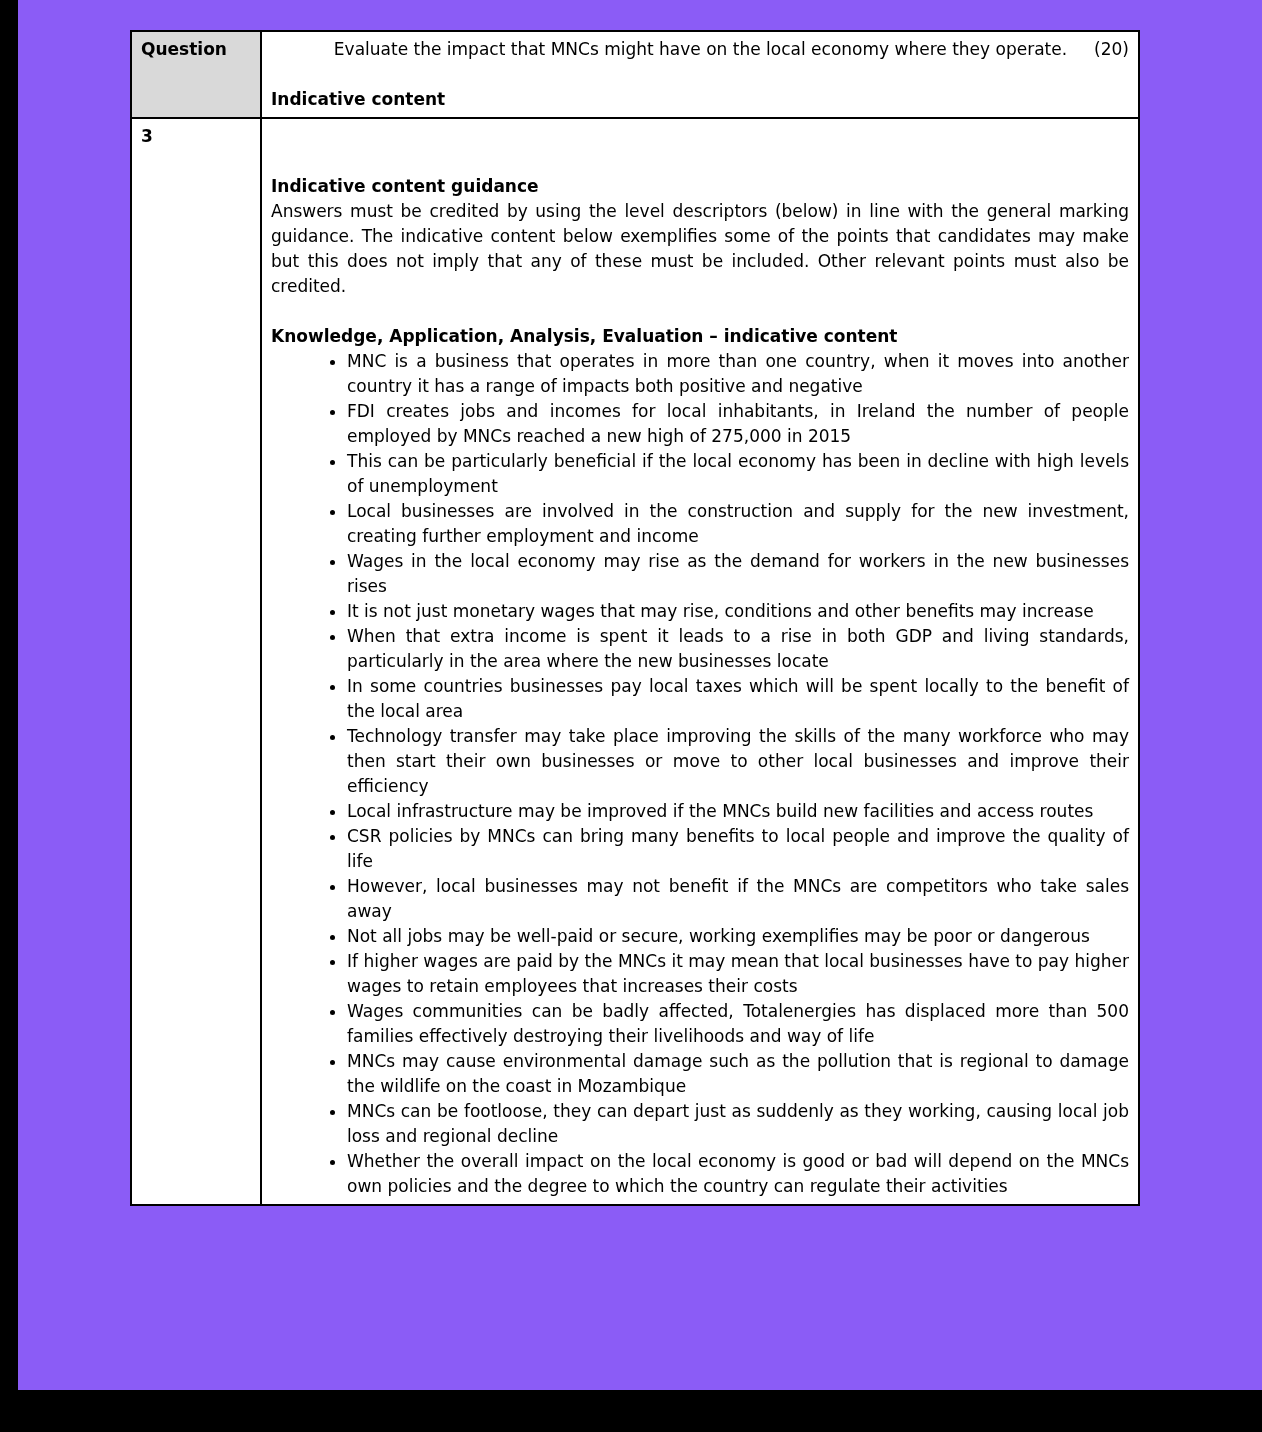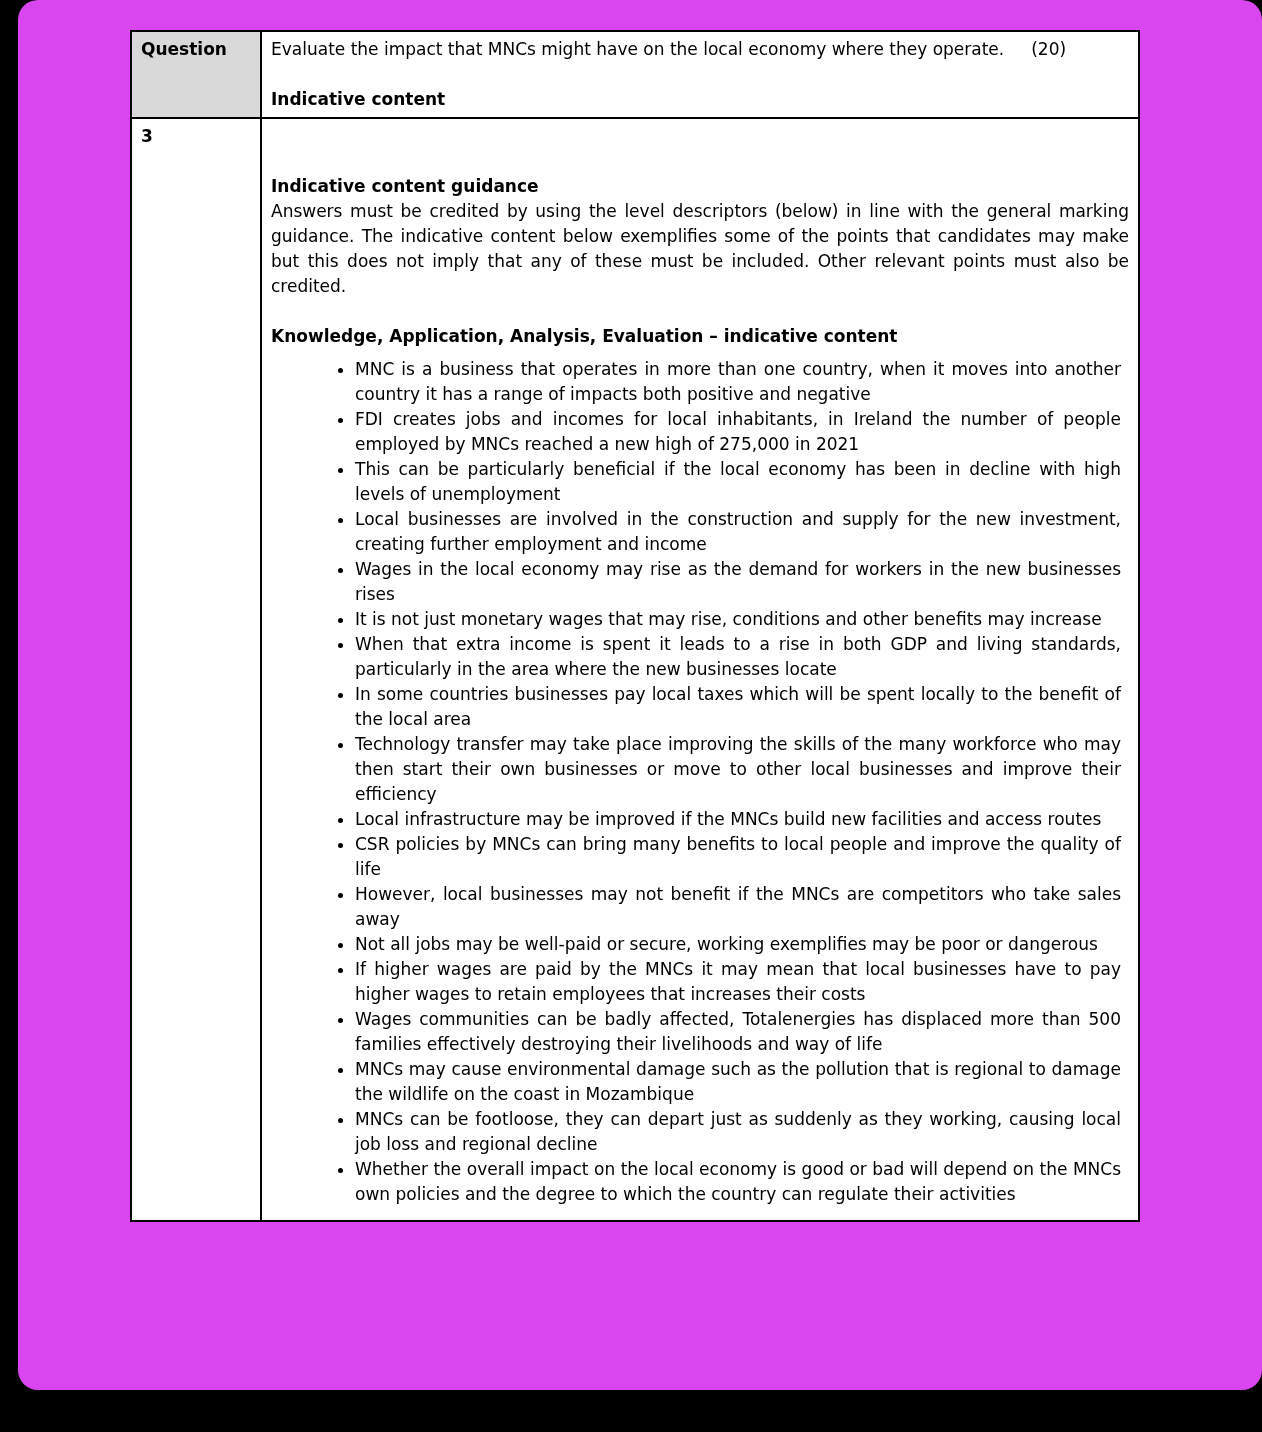--- a/index.html
+++ b/index.html
@@ -3,41 +3,41 @@
 <meta charset="utf-8">
 <style>
   html, body { margin: 0; padding: 0; background: #000; }
   body {
     width: 1262px; height: 1432px; position: relative;
     font-family: "DejaVu Sans", "Liberation Sans", sans-serif;
     color: #000;
   }
   .page {
     position: absolute; left: 18px; top: 0; right: 0; bottom: 42px;
-    background: #d946ef; overflow: hidden; border-radius: 20px;
+    background: #8b5cf6; overflow: hidden;
   }
   table.mark-table {
     border-collapse: collapse; table-layout: fixed;
     width: 1008px; margin: 30px 0 0 112px;
     background: #fff;
   }
   table.mark-table td {
     border: 2px solid #000;
     vertical-align: top;
     padding: 5px 9px;
     font-size: 17px;
     line-height: 25px;
   }
   td.header-cell { background: #d9d9d9; }
   .bold { font-weight: bold; }
-  .q-text { text-align: left; }
+  .q-text { text-align: right; }
   .spacer-line { height: 25px; }
   .top-gap { height: 50px; }
   .para { text-align: justify; }
-  ul.bullets { margin: 8px; padding: 0 0 0 76px; list-style: disc; }
+  ul.bullets { margin: 0; padding: 0 0 0 76px; list-style: disc; }
   ul.bullets li { text-align: justify; }
 </style>
 </head>
 <body>
 
 <div class="page">
   <table class="mark-table">
     <colgroup>
       <col style="width:130px">
       <col style="width:878px">
@@ -58,21 +58,21 @@
         <span class="bold">3</span>
       </td>
       <td>
         <div class="top-gap"></div>
         <div class="bold">Indicative content guidance</div>
         <div class="para">Answers must be credited by using the level descriptors (below) in line with the general marking guidance. The indicative content below exemplifies some of the points that candidates may make but this does not imply that any of these must be included. Other relevant points must also be credited.</div>
         <div class="spacer-line"></div>
         <div class="bold">Knowledge, Application, Analysis, Evaluation – indicative content</div>
         <ul class="bullets">
               <li>MNC is a business that operates in more than one country, when it moves into another country it has a range of impacts both positive and negative</li>
-              <li>FDI creates jobs and incomes for local inhabitants, in Ireland the number of people employed by MNCs reached a new high of 275,000 in 2021</li>
+              <li>FDI creates jobs and incomes for local inhabitants, in Ireland the number of people employed by MNCs reached a new high of 275,000 in 2015</li>
               <li>This can be particularly beneficial if the local economy has been in decline with high levels of unemployment</li>
               <li>Local businesses are involved in the construction and supply for the new investment, creating further employment and income</li>
               <li>Wages in the local economy may rise as the demand for workers in the new businesses rises</li>
               <li>It is not just monetary wages that may rise, conditions and other benefits may increase</li>
               <li>When that extra income is spent it leads to a rise in both GDP and living standards, particularly in the area where the new businesses locate</li>
               <li>In some countries businesses pay local taxes which will be spent locally to the benefit of the local area</li>
               <li>Technology transfer may take place improving the skills of the many workforce who may then start their own businesses or move to other local businesses and improve their efficiency</li>
               <li>Local infrastructure may be improved if the MNCs build new facilities and access routes</li>
               <li>CSR policies by MNCs can bring many benefits to local people and improve the quality of life</li>
               <li>However, local businesses may not benefit if the MNCs are competitors who take sales away</li>

